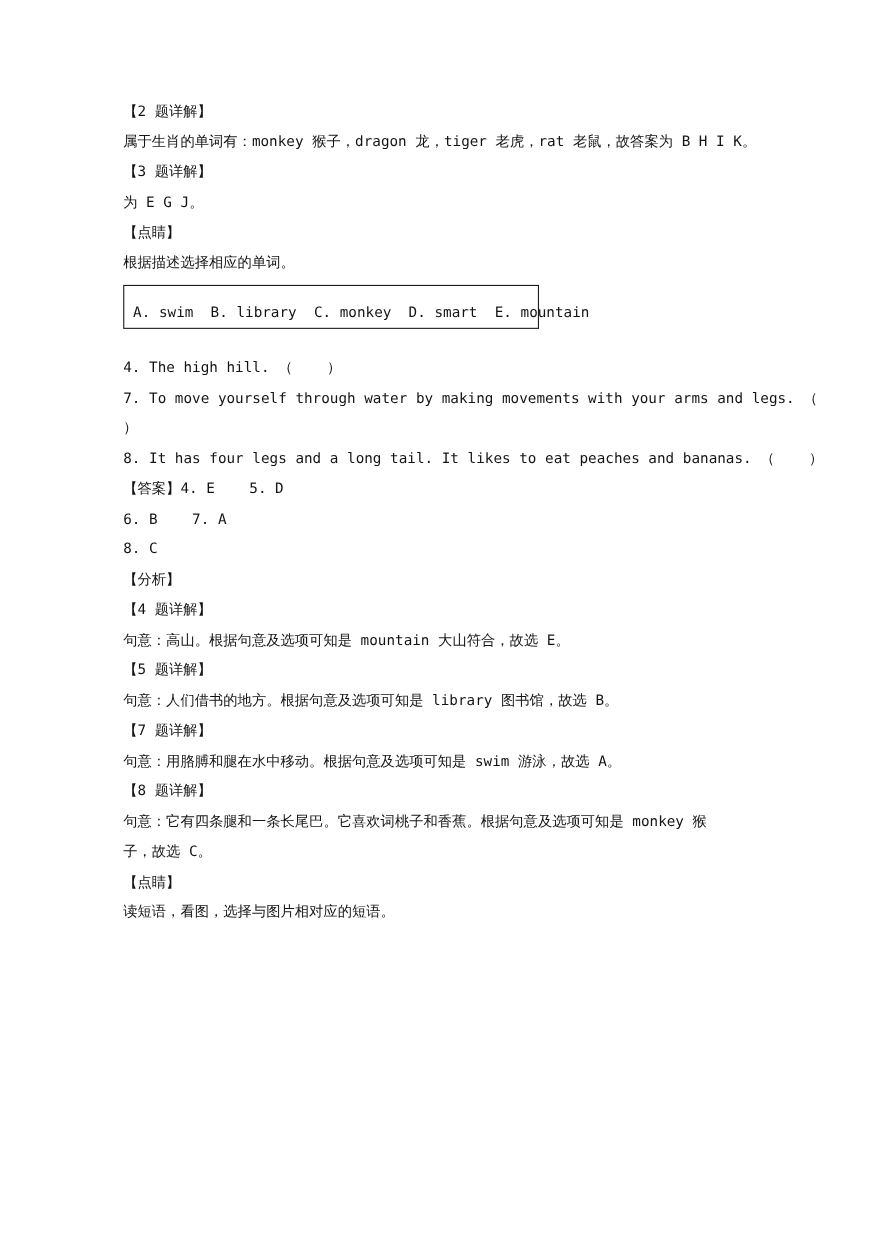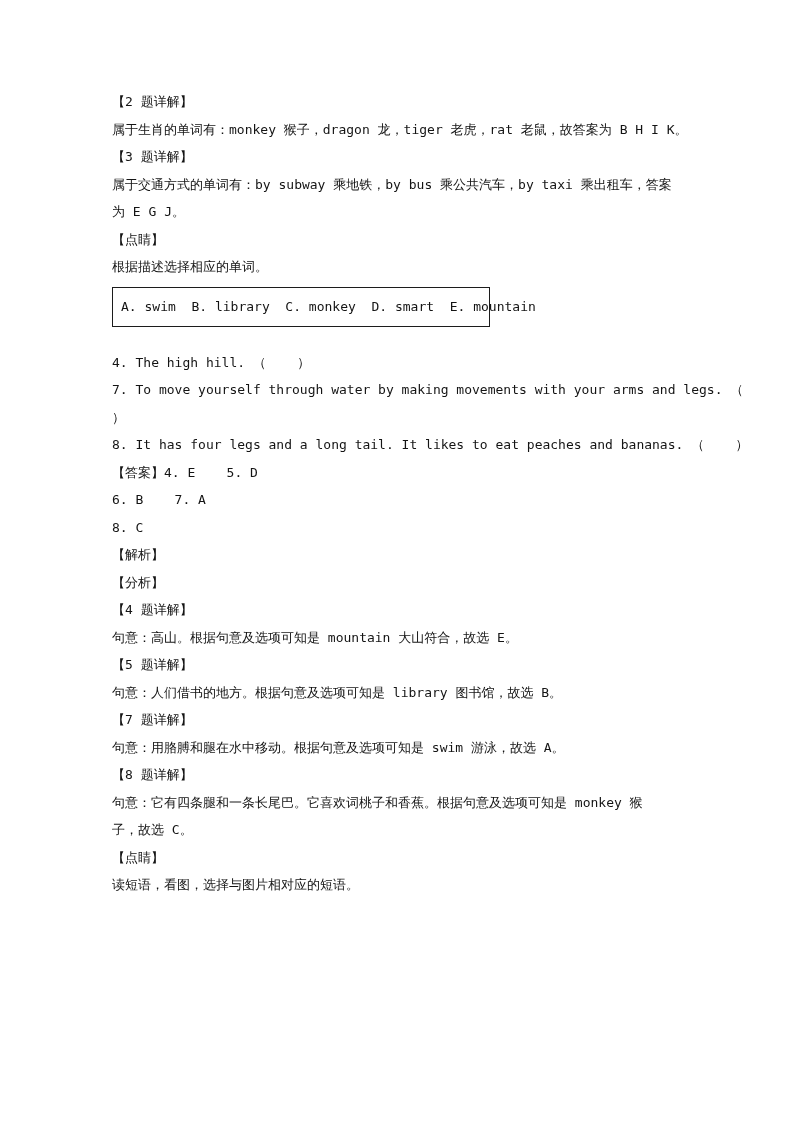--- a/index.html
+++ b/index.html
@@ -17,49 +17,47 @@
     overflow: hidden;
   }
   .line { white-space: pre; }
   .word-bank {
     box-sizing: border-box;
     width: 378px;
     height: 40px;
     border: 1px solid #1c1c1c;
     margin: 6px 0 22px 0;
     display: flex;
-    align-items: center;
+    align-items: flex-end;
     padding-left: 8px;
     white-space: pre;
   }
 </style>
 </head>
 <body>
 
 <div class="page">
   <div class="line">【2 题详解】</div>
   <div class="line">属于生肖的单词有：monkey 猴子，dragon 龙，tiger 老虎，rat 老鼠，故答案为 B H I K。</div>
   <div class="line">【3 题详解】</div>
-  <div class="line">属于交通方式的单词有：by subway 乘地铁，by bus 乘公共汽车，by taxi 乘出租车，答案</div>
   <div class="line">为 E G J。</div>
   <div class="line">【点睛】</div>
   <div class="line">根据描述选择相应的单词。</div>
 
   <div class="word-bank">
     <span>A. swim  B. library  C. monkey  D. smart  E. mountain</span>
   </div>
 
   <div class="line">4. The high hill. （    ）</div>
   <div class="line">7. To move yourself through water by making movements with your arms and legs. （</div>
   <div class="line">）</div>
   <div class="line">8. It has four legs and a long tail. It likes to eat peaches and bananas. （    ）</div>
   <div class="line">【答案】4. E    5. D</div>
   <div class="line">6. B    7. A</div>
   <div class="line">8. C</div>
-  <div class="line">【解析】</div>
   <div class="line">【分析】</div>
   <div class="line">【4 题详解】</div>
   <div class="line">句意：高山。根据句意及选项可知是 mountain 大山符合，故选 E。</div>
   <div class="line">【5 题详解】</div>
   <div class="line">句意：人们借书的地方。根据句意及选项可知是 library 图书馆，故选 B。</div>
   <div class="line">【7 题详解】</div>
   <div class="line">句意：用胳膊和腿在水中移动。根据句意及选项可知是 swim 游泳，故选 A。</div>
   <div class="line">【8 题详解】</div>
   <div class="line">句意：它有四条腿和一条长尾巴。它喜欢词桃子和香蕉。根据句意及选项可知是 monkey 猴</div>
   <div class="line">子，故选 C。</div>

